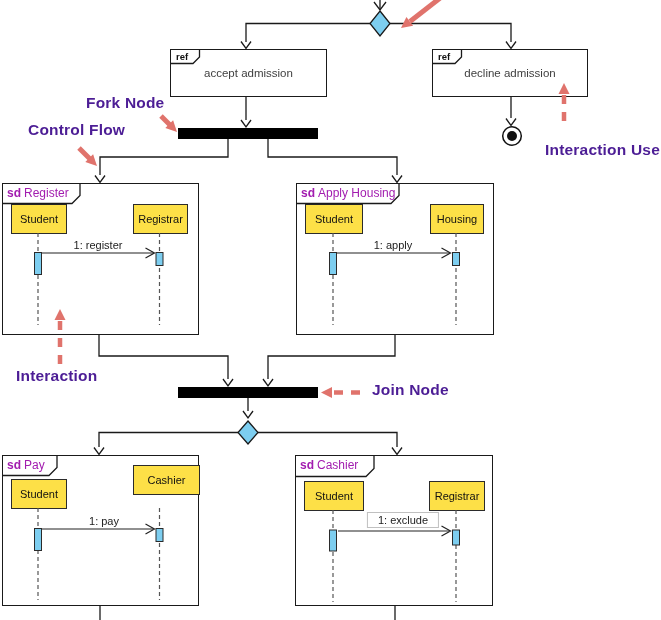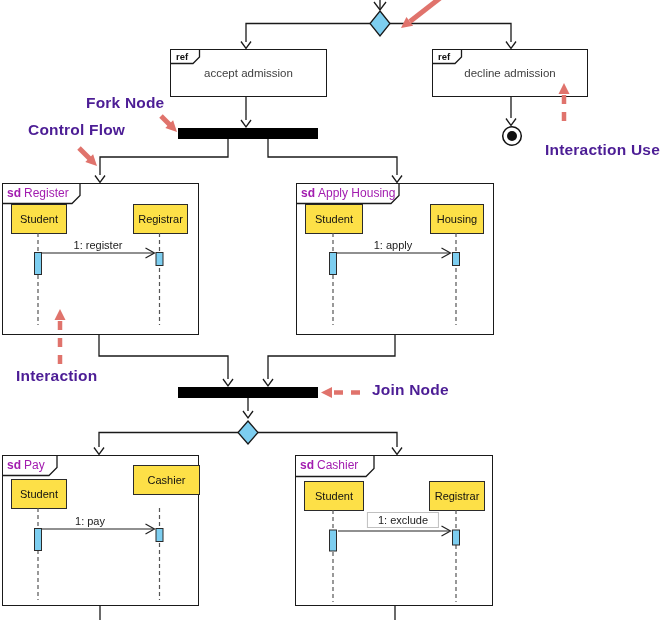--- a/index.html
+++ b/index.html
@@ -55,21 +55,21 @@
   </div>
   <div class="msg" style="left:393px;top:239px">1: apply</div>
 
   <div class="sd-frame" style="left:2px;top:455px;width:197px;height:151px">
     <div class="sd-tab">
       <b class="sd-kw">sd</b><span>Pay</span>
     </div>
     <div class="head" style="left:8px;top:23px;width:56px">Student</div>
     <div class="head" style="left:130px;top:9px;width:67px">Cashier</div>
   </div>
-  <div class="msg" style="left:90px;top:515px">1: pay</div>
+  <div class="msg" style="left:104px;top:515px">1: pay</div>
 
   <div class="sd-frame" style="left:295px;top:455px;width:198px;height:151px">
     <div class="sd-tab">
       <b class="sd-kw">sd</b><span>Cashier</span>
     </div>
     <div class="head" style="left:8px;top:25px;width:60px">Student</div>
     <div class="head" style="left:133px;top:25px;width:56px">Registrar</div>
   </div>
   <div class="msg boxed" style="left:403px;top:512px">1: exclude</div>
 

